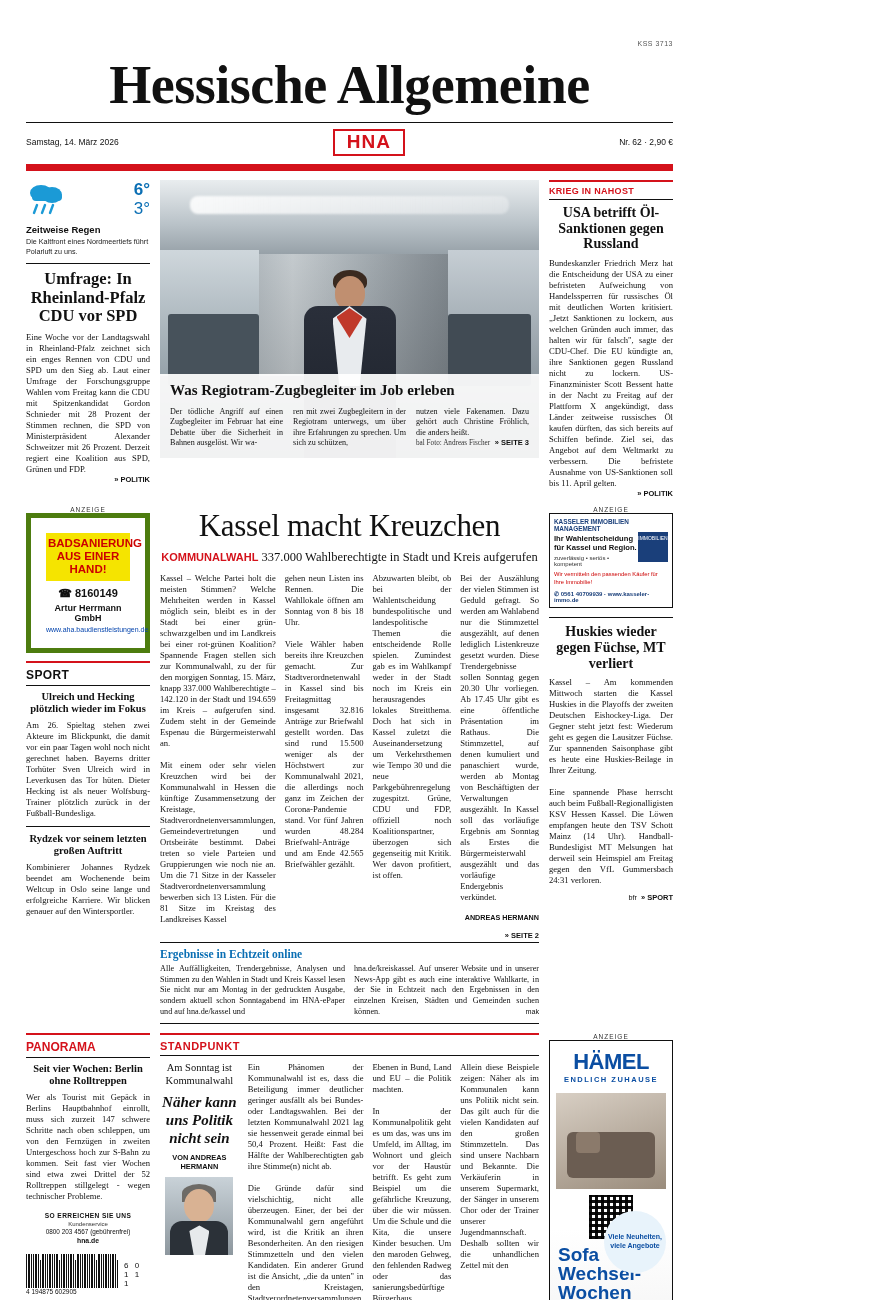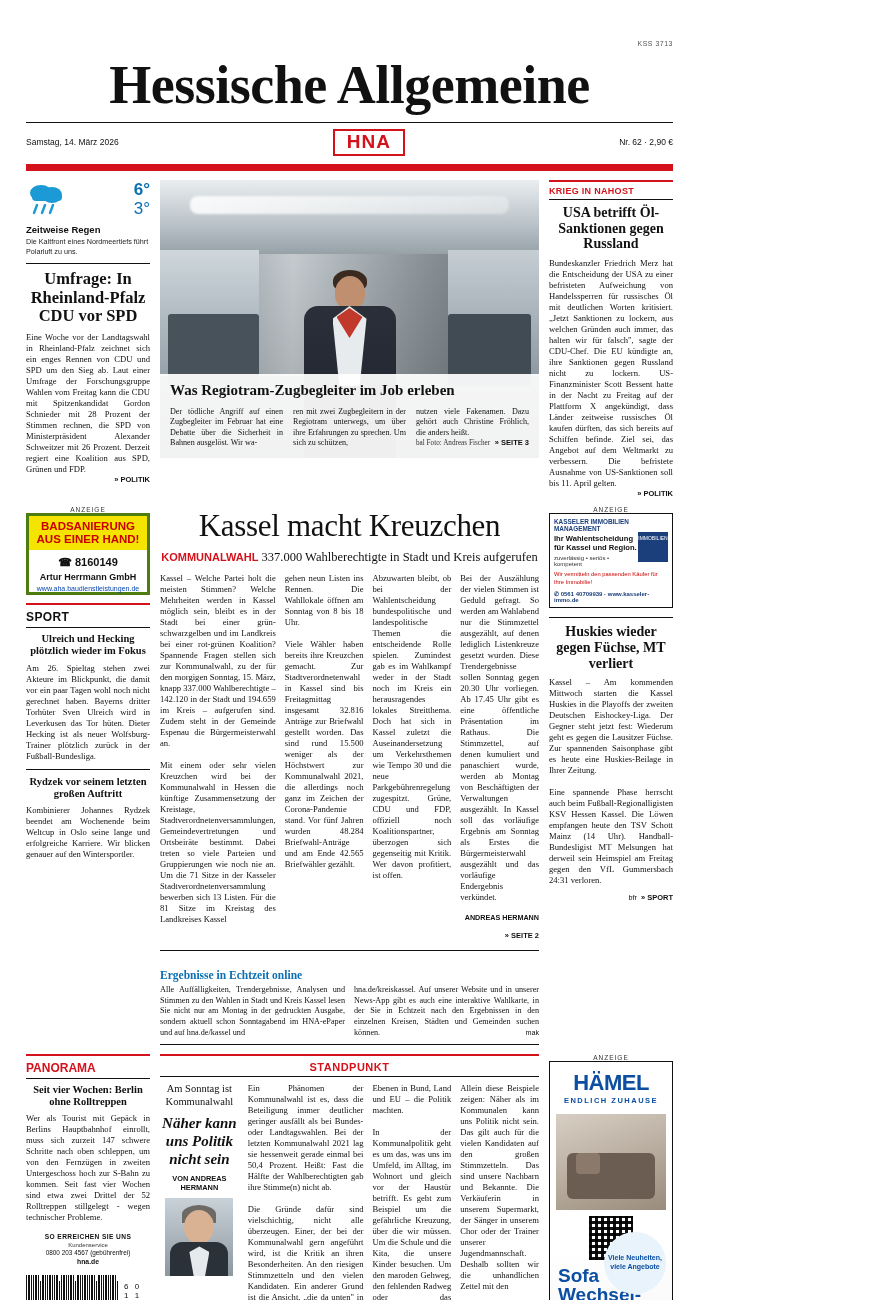--- a/index.html
+++ b/index.html
@@ -95,56 +95,56 @@
   .photo-caption { display:flex; gap:10px; margin-top:8px; }
   .photo-caption p { margin:0; font-size:8.1px; line-height:1.3; text-align:justify; flex:1; }
   .cap-credit { font-size:7.2px; color:#333; }
 
   
   .section-red-title { color:#d4121b; font-family:"Liberation Sans",sans-serif; font-weight:700; font-size:9px; letter-spacing:.3px; }
   .head-right { font-family:"Liberation Serif",serif; font-weight:700; font-size:14px; line-height:1.12; text-align:center; margin:5px 0 6px; }
 
   
   .mid-section { display:flex; gap:10px; margin-top:8px; }
-  .ad-box { border:3px solid #4d7c0f; padding:0; }
+  .ad-box { border:5px solid #4d7c0f; padding:15px; }
   .anzeige-label { font-family:"Liberation Sans",sans-serif; font-size:6.5px; letter-spacing:1px; text-align:center; color:#333; }
   .ad-badsan { background:#fff; text-align:center; }
   .ad-badsan .l1 { background:#f5e400; color:#c00; font-weight:700; font-family:"Liberation Sans",sans-serif; font-size:11.5px; line-height:1.15; padding:4px 2px; }
   .ad-badsan .l2 { font-family:"Liberation Sans",sans-serif; font-weight:700; font-size:11px; margin-top:6px; }
   .ad-badsan .l3 { font-family:"Liberation Sans",sans-serif; font-weight:700; font-size:9px; margin-top:3px; }
   .ad-badsan .l4 { font-family:"Liberation Sans",sans-serif; font-size:7px; color:#0645ad; margin-top:3px; }
 
   .sport-head { font-family:"Liberation Sans",sans-serif; font-weight:700; font-size:12px; letter-spacing:.4px; }
   .sub-head { font-family:"Liberation Serif",serif; font-weight:700; font-size:10.5px; line-height:1.15; text-align:center; color:#d4121b; margin:5px 0 5px;}
   .sub-head.black { color:#111; }
 
   .main-title { text-align:center; font-weight:400; font-size:31px; margin:2px 0 6px; letter-spacing:-0.3px;}
   .main-sub { text-align:center; font-size:12.5px; margin-bottom:8px; }
   .main-sub .kw { color:#d4121b; font-family:"Liberation Sans",sans-serif; font-weight:700; font-size:11px; }
   .cols4 { display:flex; gap:9px; }
   .cols4 > div { flex:1; }
 
-  .info-box { border-top:1px solid #111; border-bottom:1px solid #111; margin-top:8px; padding:18px 0 6px; }
+  .info-box { border-top:1px solid #111; border-bottom:1px solid #111; margin-top:0; padding:5px 0 6px; }
   .info-box h3 { margin:0 0 4px; font-size:11.5px; font-weight:700; color:#0b6fb4; }
   .info-box .ib-cols { display:flex; gap:9px; }
   .info-box p { margin:0; font-size:8.2px; line-height:1.3; text-align:justify; flex:1;}
 
   
   .ad-immo { border:1px solid #111; padding:4px; font-family:"Liberation Sans",sans-serif; }
   .ad-immo .t1 { font-size:6.4px; font-weight:700; color:#1a3f7a; }
   .ad-immo .t2 { font-size:7.6px; font-weight:700; margin-top:3px; line-height:1.15; }
   .ad-immo .t3 { font-size:6px; margin-top:3px; color:#333; }
   .ad-immo .t4 { font-size:5.8px; margin-top:4px; color:#c00; line-height:1.3;}
   .ad-immo .t5 { font-size:6px; margin-top:4px; color:#1a3f7a; font-weight:700; }
   .immo-badge { float:right; width:30px; height:30px; background:#1a3f7a; color:#fff; font-size:5px; text-align:center; line-height:1.1; padding-top:4px;}
 
   
   .bottom-section { display:flex; gap:10px; margin-top:9px; }
   .panorama-head { color:#d4121b; font-family:"Liberation Sans",sans-serif; font-weight:700; font-size:12px; }
-  .standpunkt-head { color:#d4121b; font-family:"Liberation Sans",sans-serif; font-weight:700; font-size:11px; text-align:center; letter-spacing:.5px; }
+  .standpunkt-head { color:#d4121b; font-family:"Liberation Sans",sans-serif; font-weight:700; font-size:11px; letter-spacing:.5px; }
   .sp-kicker { font-size:10.5px; text-align:center; line-height:1.2; }
   .sp-title { font-family:"Liberation Serif",serif; font-style:italic; font-weight:700; font-size:15px; text-align:center; line-height:1.18; margin:7px 0 6px; }
   .sp-author { font-family:"Liberation Sans",sans-serif; font-weight:700; font-size:7.4px; text-align:center; margin-bottom:6px; }
   .sp-portrait { width:68px; height:78px; margin:0 auto; background:linear-gradient(180deg,#c9d2d8,#8d979e); position:relative; overflow:hidden; }
   .sp-portrait .h { position:absolute; left:50%; transform:translateX(-50%); top:12px; width:30px; height:34px; background:#d9b293; border-radius:50%; }
   .sp-portrait .hair { position:absolute; left:50%; transform:translateX(-50%); top:7px; width:34px; height:18px; background:#6d6a66; border-radius:50% 50% 0 0;}
   .sp-portrait .b { position:absolute; left:50%; transform:translateX(-50%); bottom:0; width:58px; height:34px; background:#2b3138; border-radius:12px 12px 0 0;}
   .sp-portrait .sh { position:absolute; left:50%; transform:translateX(-50%); bottom:0; width:20px; height:30px; background:#e7eaec; clip-path:polygon(50% 0,100% 18%,78% 100%,22% 100%,0 18%);}
 
   

